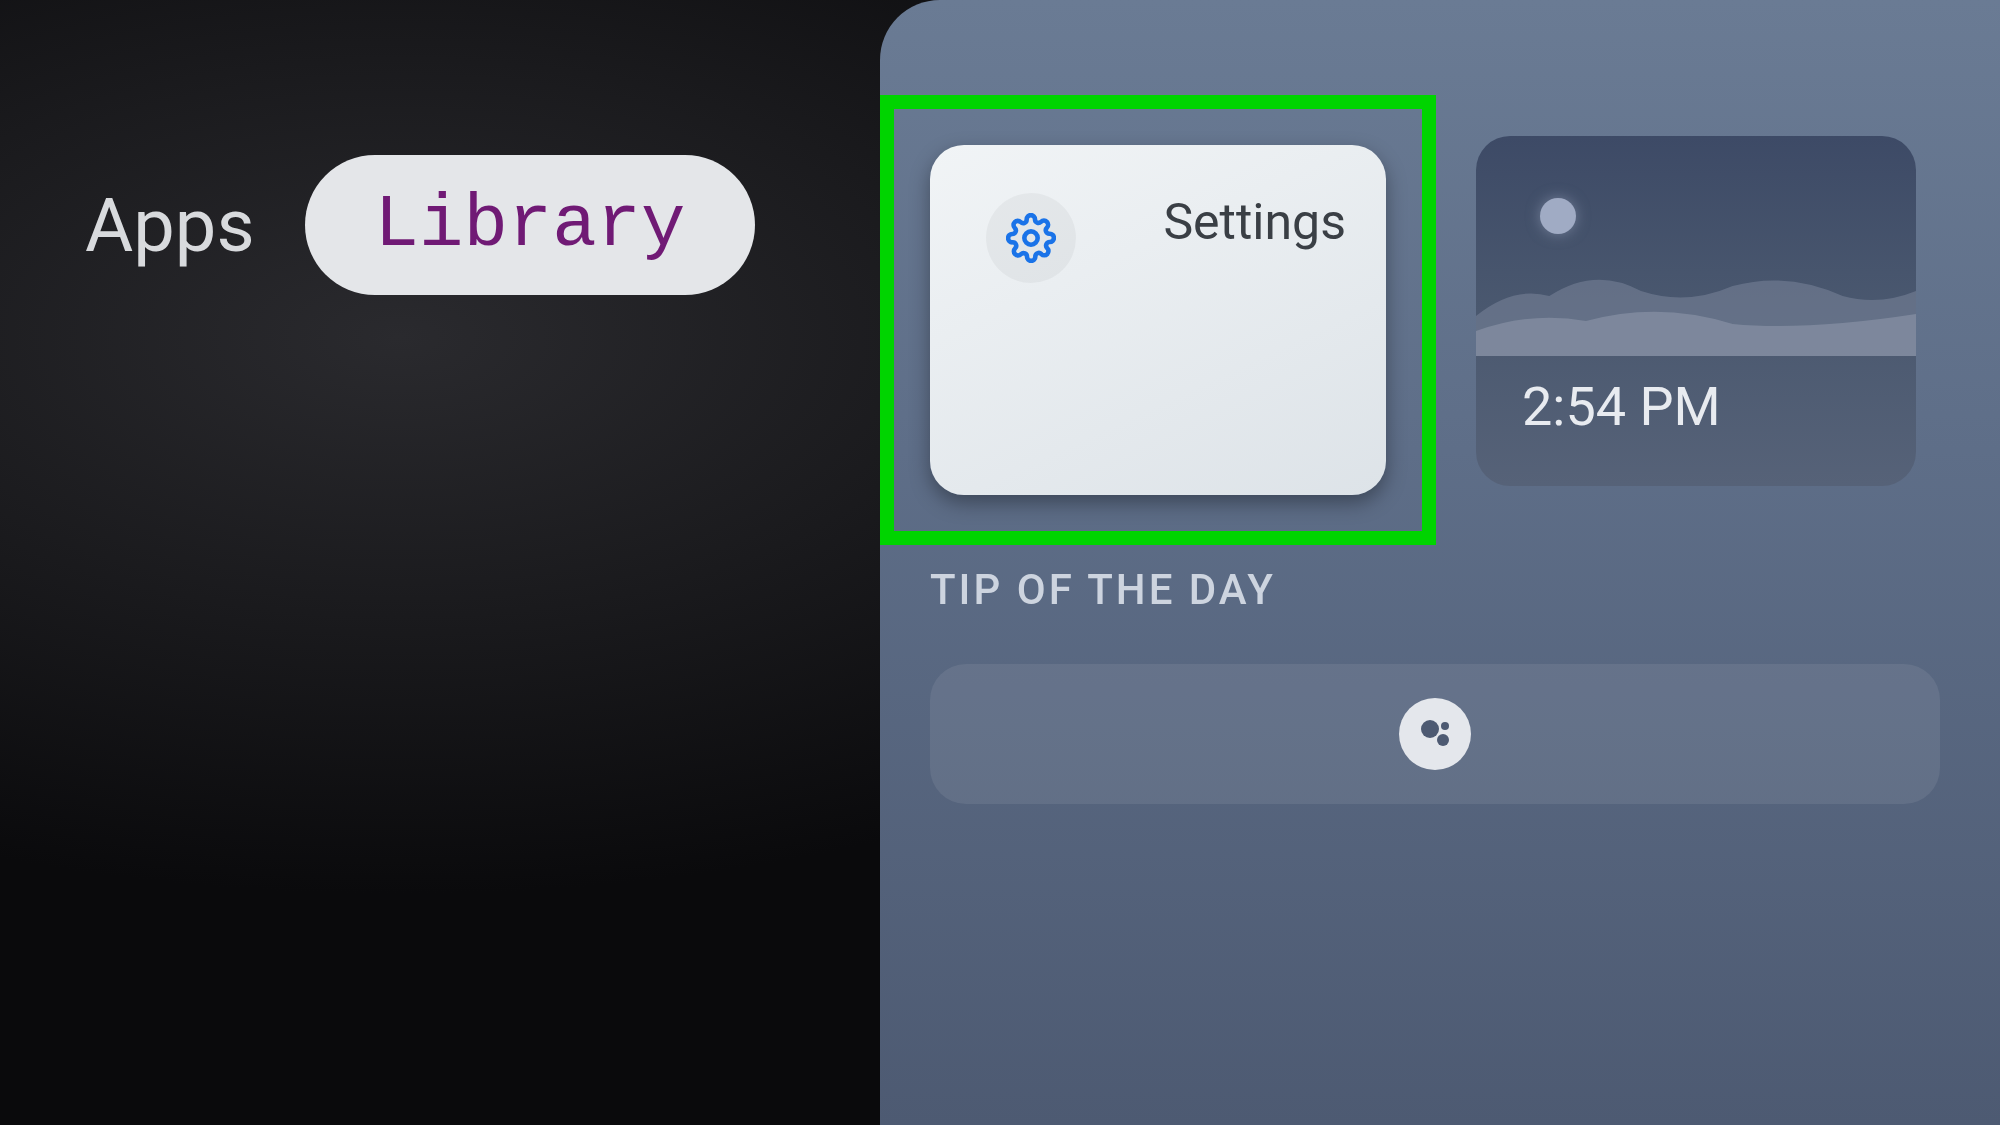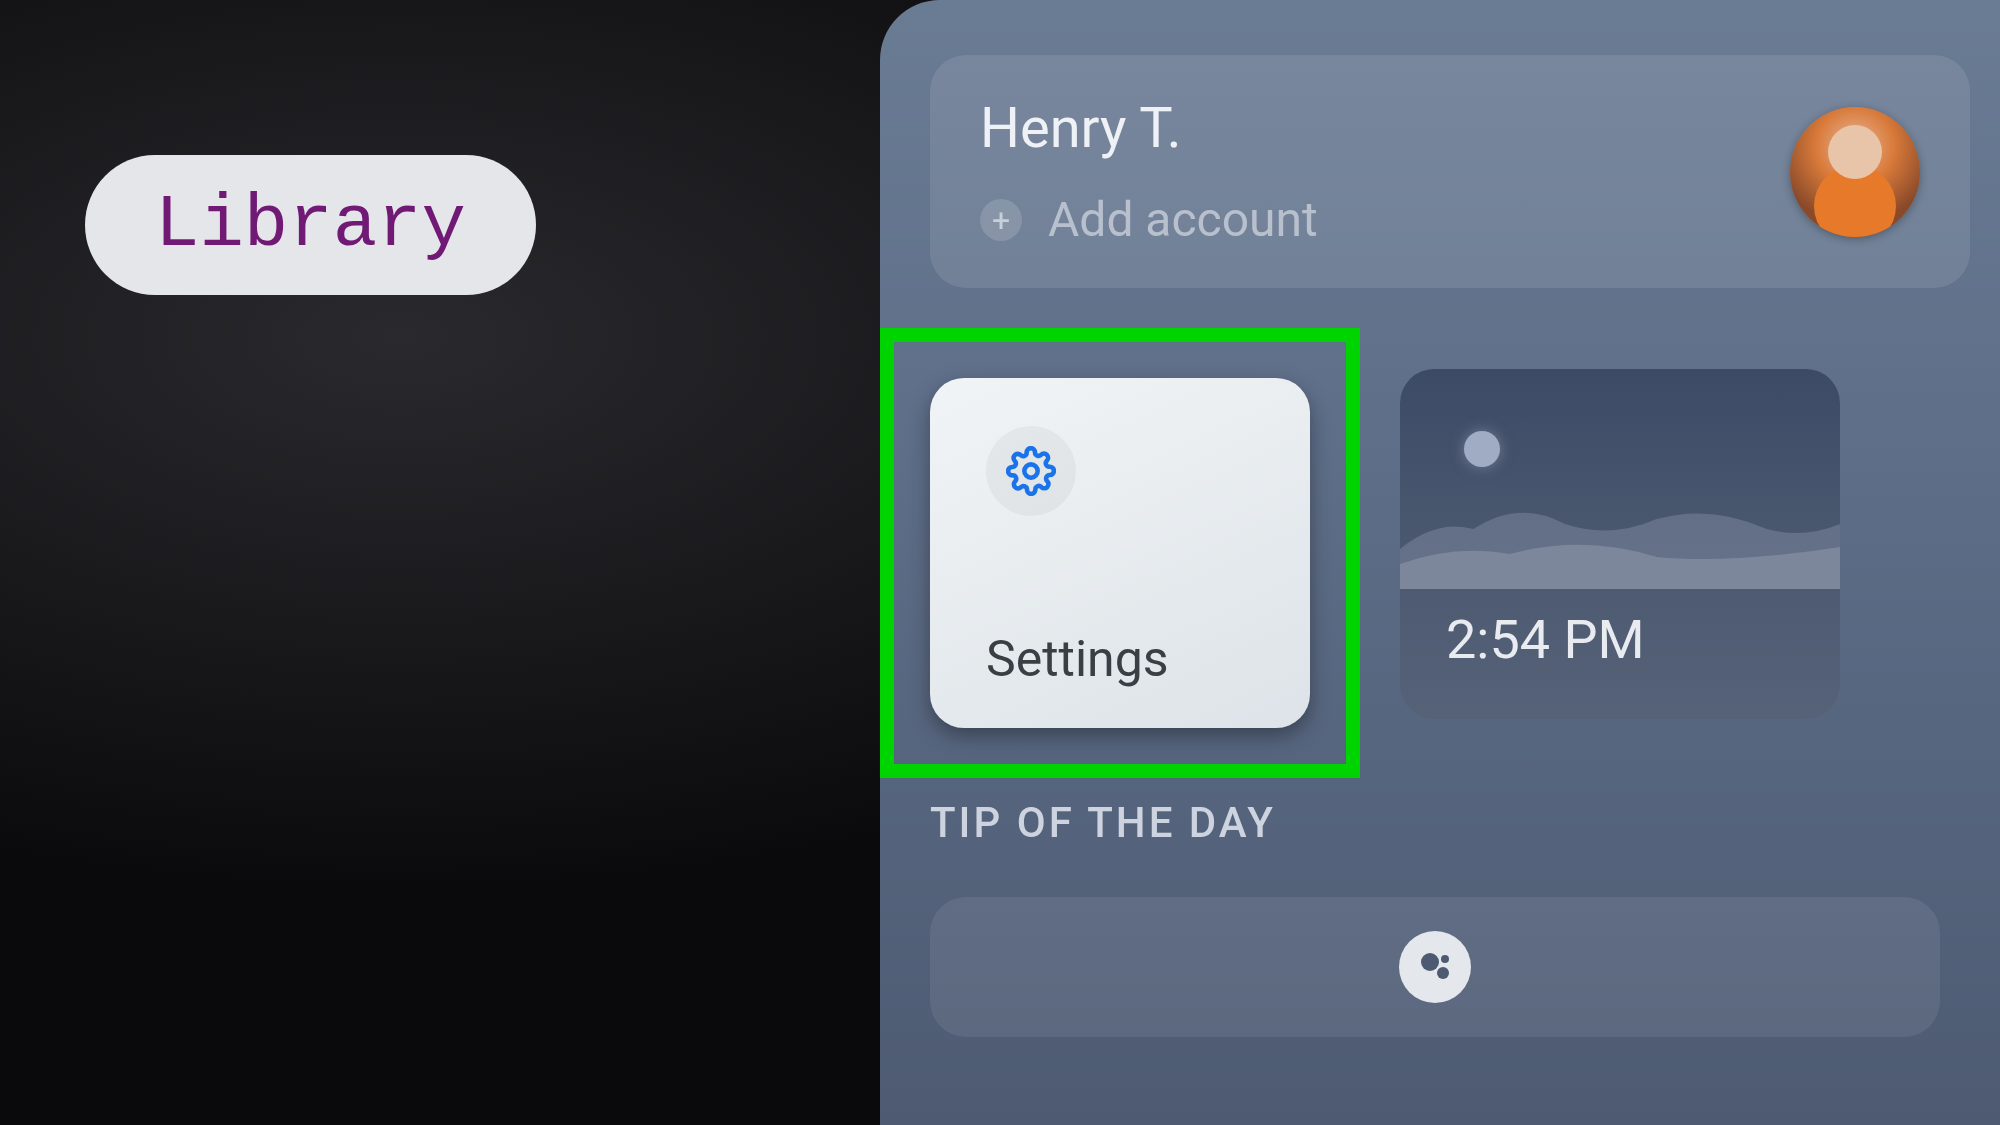--- a/index.html
+++ b/index.html
@@ -109,27 +109,27 @@
       margin-top: 45px;
       align-items: stretch;
     }
     .highlight-box {
       border: 14px solid #00d400;
       padding: 36px;
       margin-left: -50px;
       margin-top: -5px;
     }
     .settings-tile {
-      width: 380px;
+      width: 456px;
       height: 350px;
       background: linear-gradient(155deg, #f1f4f6 0%, #dde3e8 100%);
       border-radius: 34px;
       padding: 48px 40px 40px 56px;
       display: flex;
-      flex-direction: column;
+      flex-direction: row;
       justify-content: space-between;
       box-shadow: 0 8px 20px rgba(0,0,0,0.35);
       cursor: pointer;
     }
     .gear-circle {
       width: 90px;
       height: 90px;
       border-radius: 50%;
       background: rgba(0,0,0,0.04);
       display: flex;
@@ -219,35 +219,26 @@
       background: #4d5a72;
     }
     .dot1 { width: 18px; height: 18px; top: 6px; left: 6px; }
     .dot2 { width: 12px; height: 12px; top: 20px; left: 22px; }
     .dot3 { width: 8px; height: 8px; top: 8px; left: 26px; }
   </style>
 </head>
 <body>
 
 <div class="nav-tabs">
+  <div class="tab">Apps</div>
   <div class="tab selected">Library</div>
 </div>
 
 <div class="panel">
 
-  <div class="account-card">
-    <div class="account-left">
-      <div class="user-name">Henry T.</div>
-      <div class="add-account">
-        <div class="plus-circle">+</div>
-        <div class="add-account-label">Add account</div>
-      </div>
-    </div>
-    <div class="avatar"></div>
-  </div>
 
   <div class="tile-row">
     <div class="highlight-box">
       <div class="settings-tile">
         <div class="gear-circle">
           <svg class="gear-icon" viewBox="0 0 24 24" fill="none" stroke="#1a73e8" stroke-width="2.2">
             <circle cx="12" cy="12" r="3.2"></circle>
             <path d="M19.4 15a1.65 1.65 0 0 0 .33 1.82l.06.06a2 2 0 1 1-2.83 2.83l-.06-.06a1.65 1.65 0 0 0-1.82-.33 1.65 1.65 0 0 0-1 1.51V21a2 2 0 1 1-4 0v-.09a1.65 1.65 0 0 0-1-1.51 1.65 1.65 0 0 0-1.82.33l-.06.06a2 2 0 1 1-2.83-2.83l.06-.06a1.65 1.65 0 0 0 .33-1.82 1.65 1.65 0 0 0-1.51-1H3a2 2 0 1 1 0-4h.09a1.65 1.65 0 0 0 1.51-1 1.65 1.65 0 0 0-.33-1.82l-.06-.06a2 2 0 1 1 2.83-2.83l.06.06a1.65 1.65 0 0 0 1.82.33h0a1.65 1.65 0 0 0 1-1.51V3a2 2 0 1 1 4 0v.09a1.65 1.65 0 0 0 1 1.51h0a1.65 1.65 0 0 0 1.82-.33l.06-.06a2 2 0 1 1 2.83 2.83l-.06.06a1.65 1.65 0 0 0-.33 1.82v0a1.65 1.65 0 0 0 1.51 1H21a2 2 0 1 1 0 4h-.09a1.65 1.65 0 0 0-1.51 1z"></path>
           </svg>
         </div>

